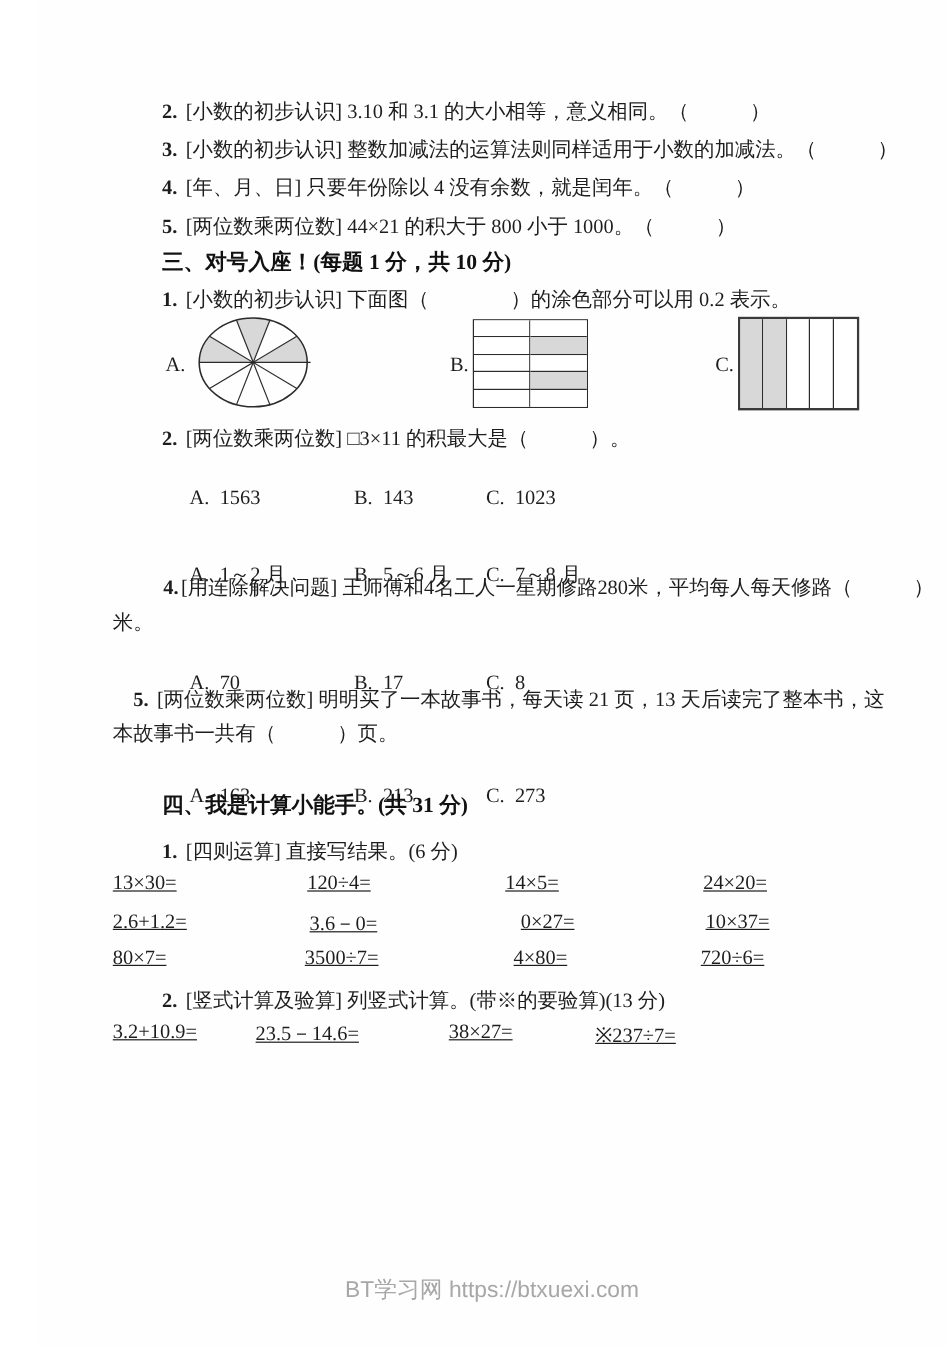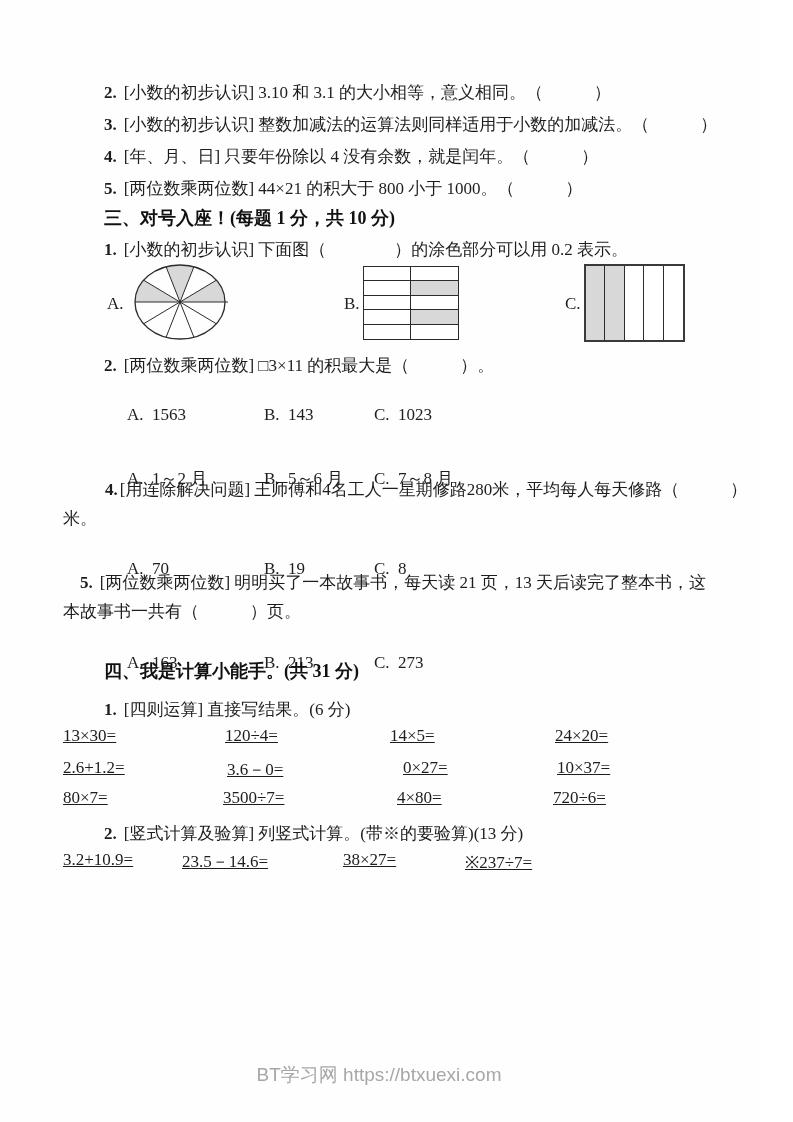--- a/index.html
+++ b/index.html
@@ -1,19 +1,19 @@
 <!DOCTYPE html>
 <html><head>
 <meta charset="utf-8">
 <style>
   html,body { margin:0; padding:0; background:#ffffff; }
   .page {
     position:relative; width:758px; height:1122px; background:#fffefe;
     font-family:"Liberation Serif","DejaVu Serif",serif;
-    color:#1d1d1d; overflow:hidden;
+    color:#1d1d1d; overflow:hidden;margin-left:31px;
   }
   .ln { position:absolute; font-size:17px; line-height:21px; white-space:pre; }
   .num { font-weight:700; padding-right:7px; }
   .num.tight { padding-right:2px; }
   .hd { font-weight:700; font-size:18px; color:#111; }
   .opts { position:absolute; font-size:17px; white-space:pre; }
   .opt  { display:inline-block; }
   .opt.c1 { width:137px; }
   .opt.c2 { width:110px; }
   .figs { position:absolute; left:0; top:261px; width:793px; height:86px; }
@@ -98,21 +98,21 @@
     <span class="opt c1">A.  1563</span><span class="opt c2">B.  143</span><span class="opt">C.  1023</span>
   </div>
 
   <div class="opts" style="top:447px;left:110px">
     <span class="opt c1">A.  1～2 月</span><span class="opt c2">B.  5～6 月</span><span class="opt">C.  7～8 月</span>
   </div>
 
   <div class="ln" style="top:479px;left:105px"><span class="num tight">4.</span><span>[用连除解决问题] 王师傅和4名工人一星期修路280米，平均每人每天修路（　　　）</span></div>
   <div class="ln" style="top:508px;left:63px">米。</div>
   <div class="opts" style="top:539px;left:110px">
-    <span class="opt c1">A.  70</span><span class="opt c2">B.  19</span><span class="opt">C.  8</span>
+    <span class="opt c1">A.  70</span><span class="opt c2">B.  17</span><span class="opt">C.  8</span>
   </div>
 
   <div class="ln" style="top:572px;left:80px"><span class="num">5.</span><span>[两位数乘两位数] 明明买了一本故事书，每天读 21 页，13 天后读完了整本书，这</span></div>
   <div class="ln" style="top:601px;left:63px">本故事书一共有（　　　）页。</div>
   <div class="opts" style="top:633px;left:110px">
     <span class="opt c1">A.  163</span><span class="opt c2">B.  213</span><span class="opt">C.  273</span>
   </div>
 
   <div class="ln hd" style="top:661px;left:104px">四、我是计算小能手。(共 31 分)</div>
 

